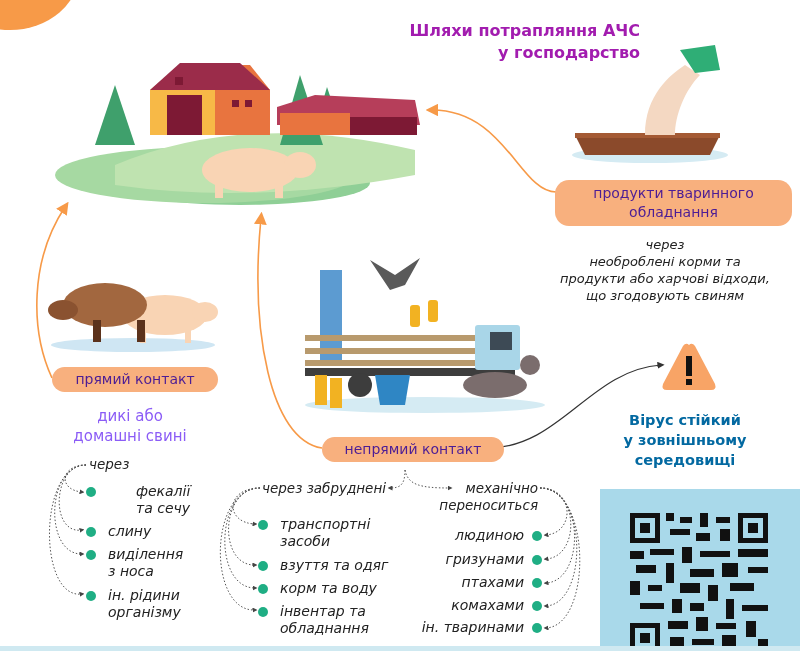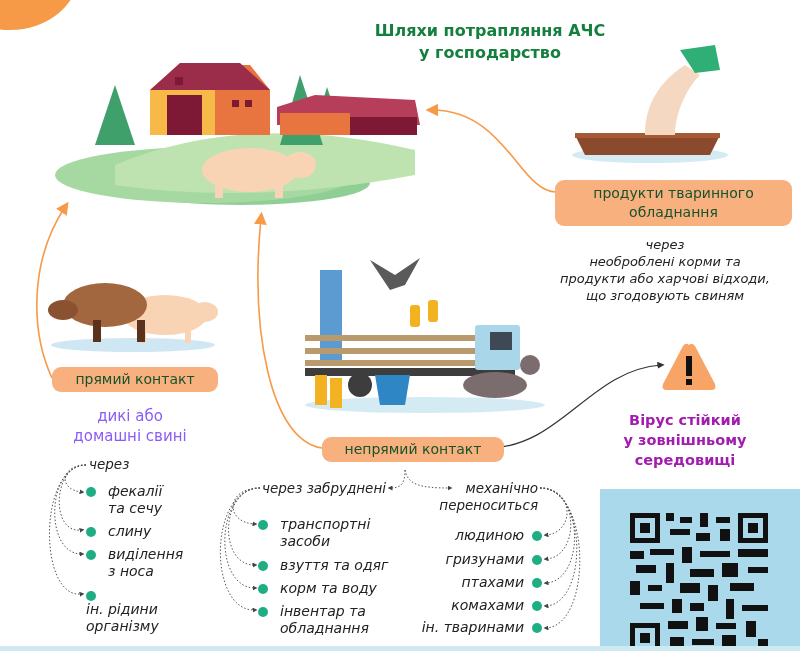--- a/index.html
+++ b/index.html
@@ -1,28 +1,28 @@
 <!DOCTYPE html>
 <html><head>
 <meta charset="utf-8">
 <style>
   html,body{margin:0;padding:0;}
   body{width:800px;height:651px;position:relative;overflow:hidden;background:#ffffff;font-family:"DejaVu Sans","Liberation Sans",sans-serif;color:#1f1f1f;}
   .abs{position:absolute;}
   .corner-blob{left:-60px;top:-90px;width:140px;height:120px;border-radius:50%;background:#f79a48;}
-  .title{left:340px;top:20px;width:300px;text-align:center;font-weight:bold;font-size:16px;line-height:22px;color:#15803d;}
-  .tag{background:#f8b07e;border-radius:9px;font-size:14px;line-height:19px;color:#14532d;text-align:center;padding:3px 8px;}
+  .title{left:340px;top:20px;width:300px;text-align:right;font-weight:bold;font-size:16px;line-height:22px;color:#a21caf;}
+  .tag{background:#f8b07e;border-radius:14px;font-size:14px;line-height:19px;color:#4c1d95;text-align:center;padding:3px 8px;}
   .tag-products{left:555px;top:180px;width:225px;padding:4px 6px;}
   .tag-direct{left:52px;top:367px;width:150px;}
   .tag-indirect{left:322px;top:437px;width:166px;}
   .note{font-style:italic;font-size:13px;line-height:17px;text-align:center;color:#222;}
   .note-products{left:530px;top:236px;width:270px;}
   .subhead{font-size:15px;line-height:20px;text-align:center;color:#8b5cf6;}
   .subhead-direct{left:40px;top:406px;width:180px;}
-  .warn-text{left:605px;top:410px;width:160px;text-align:center;color:#a21caf;font-weight:bold;font-size:14.5px;line-height:20px;}
+  .warn-text{left:605px;top:410px;width:160px;text-align:center;color:#0369a1;font-weight:bold;font-size:14.5px;line-height:20px;}
   .list-item{display:flex;align-items:flex-start;font-style:italic;font-size:14px;line-height:17px;color:#222;}
   .dot{width:10px;height:10px;border-radius:50%;background:#1fae84;flex:0 0 10px;margin-top:4px;}
   .dot-l{margin-right:12px;}
   .dot-r{margin-left:8px;}
   .lbl-italic{font-style:italic;font-size:13.5px;color:#222;}
   .qr-panel{left:600px;top:489px;width:200px;height:162px;background:#a9d9ea;}
   .bottom-line{left:0;top:646px;width:800px;height:5px;background:#cfe9f1;}
   svg{overflow:visible;}
 </style>
 </head>
@@ -136,39 +136,39 @@
   <rect x="92" y="50" width="8" height="22" fill="#5b321c"></rect>
 </svg>
 
 <div class="abs tag tag-direct">прямий контакт</div>
 <div class="abs subhead subhead-direct">
   <div>дикі або</div>
   <div>домашні свині</div>
 </div>
 
 <div class="abs lbl-italic" style="left:89px;top:456px;">через</div>
-<div class="abs list-item" style="left:86px;top:483px;">
+<div class="abs list-item" style="left:86px;top:483px;gap:28px;">
   <span class="dot dot-l"></span>
   <div>
       <div>фекалії</div>
       <div>та сечу</div>
     </div>
 </div>
 <div class="abs list-item" style="left:86px;top:523px;">
   <span class="dot dot-l"></span>
   <div>слину</div>
 </div>
 <div class="abs list-item" style="left:86px;top:546px;">
   <span class="dot dot-l"></span>
   <div>
       <div>виділення</div>
       <div>з носа</div>
     </div>
 </div>
-<div class="abs list-item" style="left:86px;top:587px;flex-direction:column;">
+<div class="abs list-item" style="left:86px;top:587px;">
   <span class="dot dot-l"></span>
   <div>
       <div>ін. рідини</div>
       <div>організму</div>
     </div>
 </div>
 
 <svg class="abs" style="left:300px;top:250px;" width="250" height="165">
   <ellipse cx="125" cy="155" rx="120" ry="8" fill="#d5ebf3"></ellipse>
 

